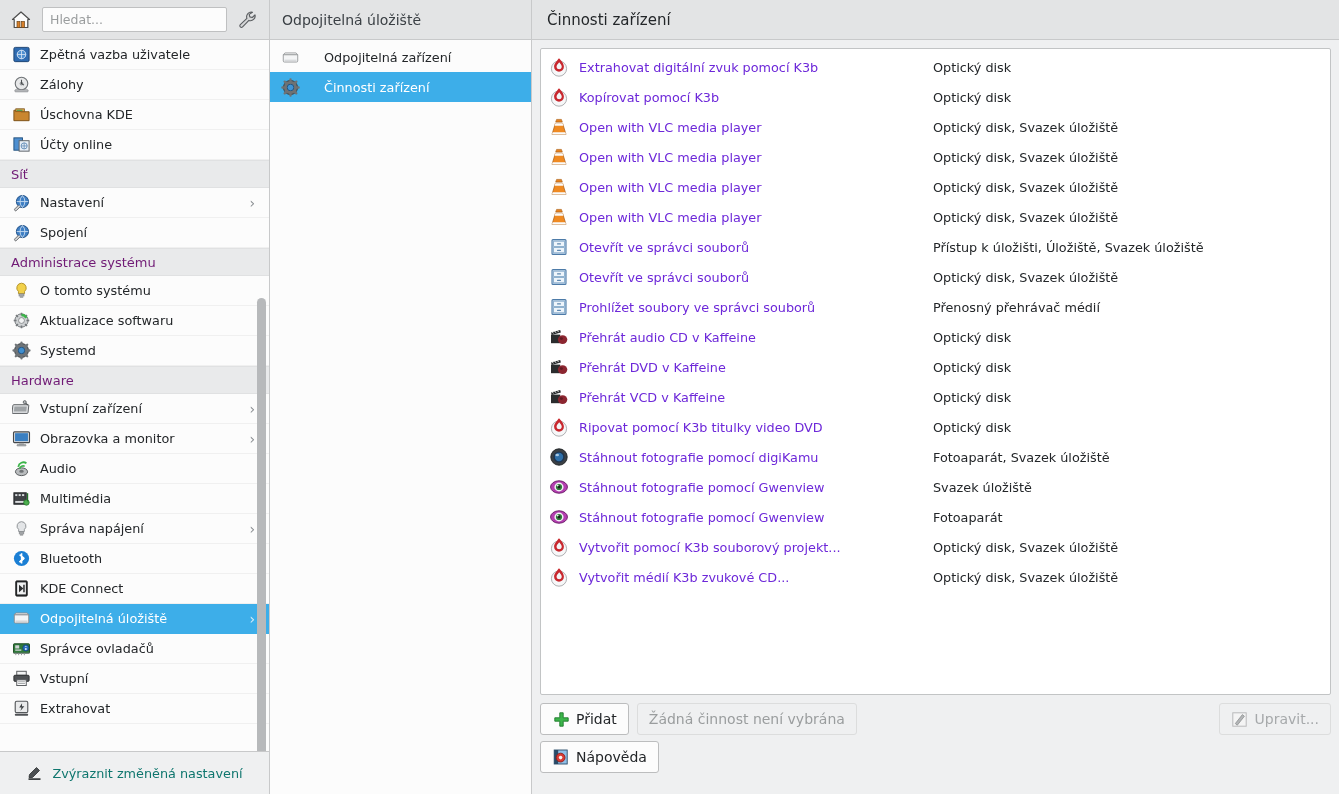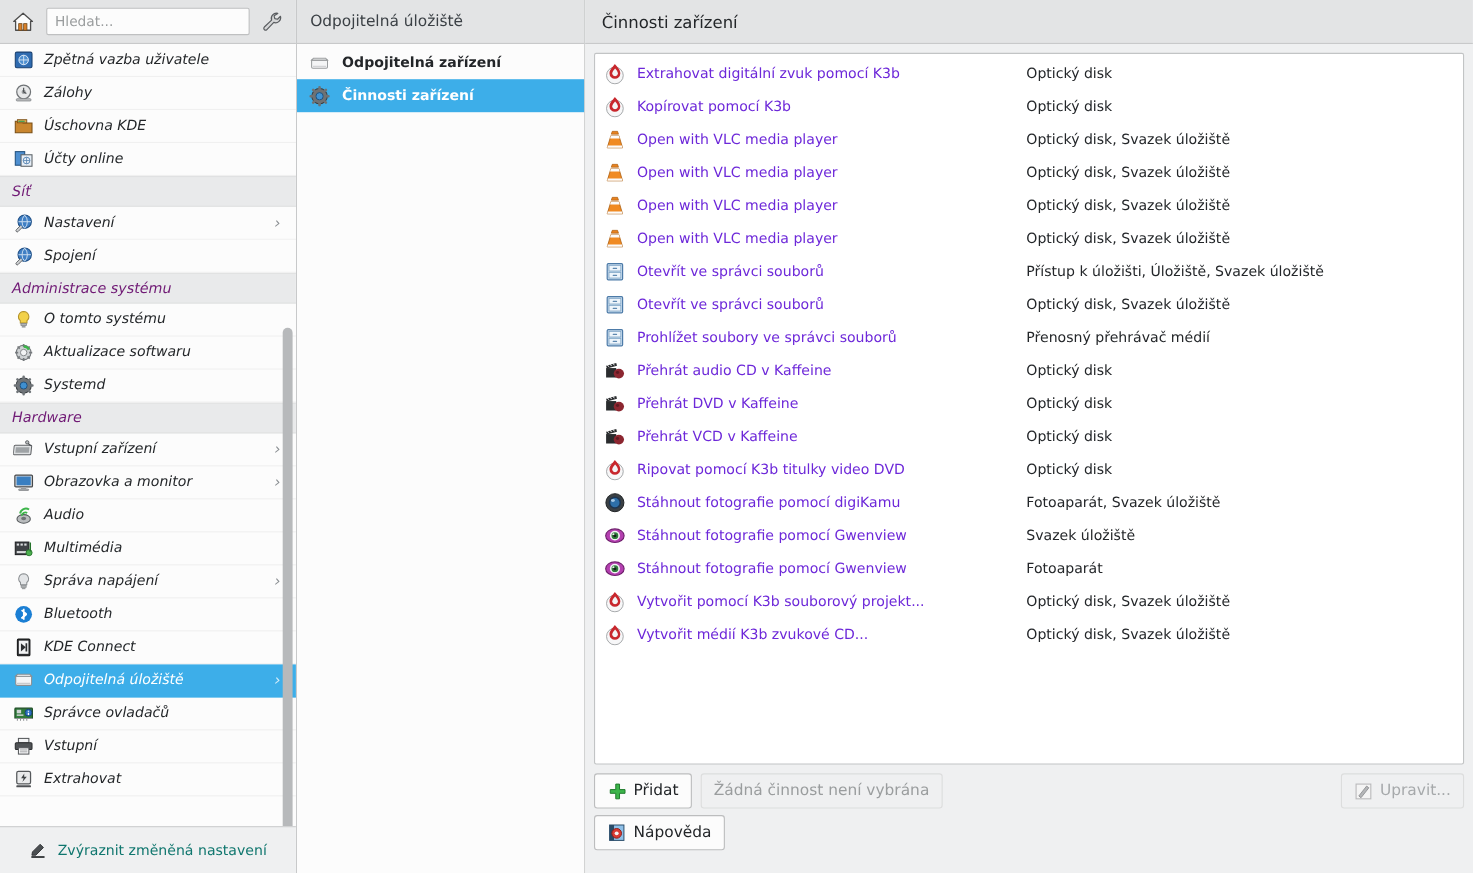--- a/index.html
+++ b/index.html
@@ -47,21 +47,20 @@
   .search-box::placeholder { color: #9a9d9e; }
   .tools-btn {
     width: 26px; height: 26px;
     display: flex; align-items: center; justify-content: center;
     cursor: pointer;
   }
 
   .sb-scrollarea {
     flex: 1; overflow: hidden; position: relative;
     background: #fcfcfc;
-    font-style: italic;
   }
   .sb-list { position: relative; }
 
   .sb-section {
     background: #e9eaeb;
     font-size: 13px;
     color: #701a75;
     padding: 5px 0 5px 11px;
     height: 28px;
     line-height: 18px;
@@ -114,23 +113,22 @@
     background: #e3e4e5;
     border-bottom: 1px solid #c8c9ca;
     display: flex; align-items: center;
     padding-left: 12px;
   }
   .mid-header .t { font-size: 14px; color: #3b4045; }
   .mid-list { flex: 1; background: #fcfcfc; padding-top: 2px; }
   .mid-item {
     height: 30px;
     display: flex; align-items: center;
-    gap: 11px; padding-left: 11px;
+    gap: 24px; padding-left: 11px;
     cursor: pointer;
-    font-weight: bold;
   }
   .mid-item .ic { width: 19px; height: 19px; flex:0 0 19px; display:flex; align-items:center; justify-content:center;}
   .mid-item .lbl { font-size: 12.8px; color: #232629; }
   .mid-item.selected { background: #3daee9; }
   .mid-item.selected .lbl { color: #ffffff; }
 
   
   .main {
     flex: 1; height: 794px;
     background: #eff0f1;

